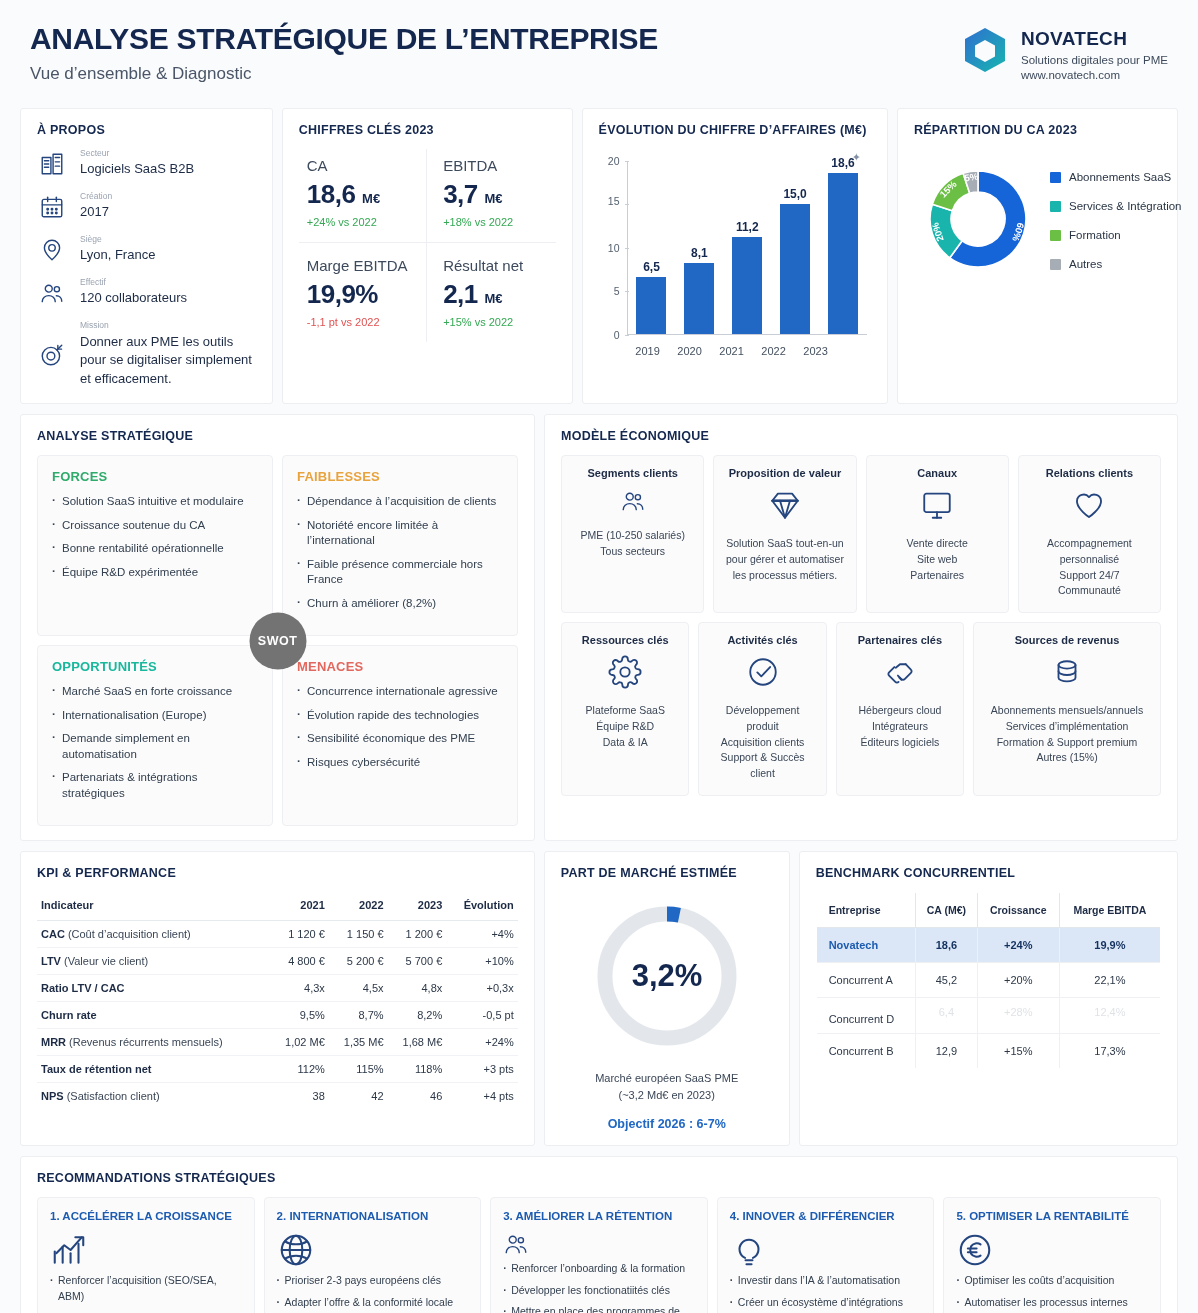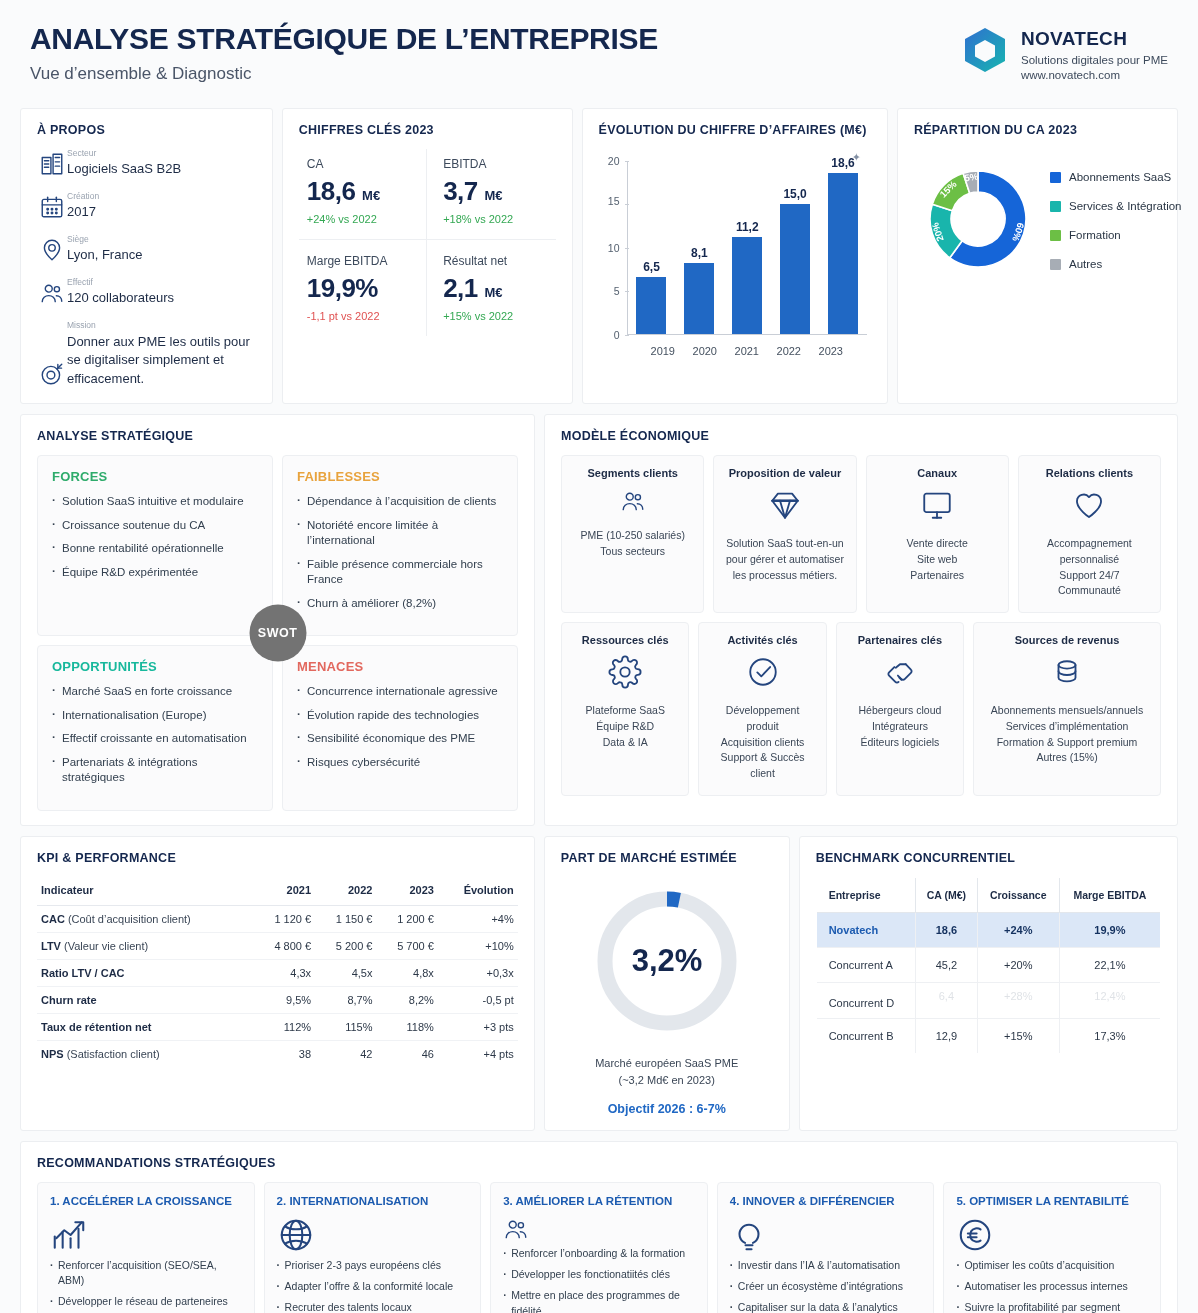--- a/index.html
+++ b/index.html
@@ -28,48 +28,48 @@
   .card { background: #fff; border: 1px solid #eceef1; border-radius: 3px; padding: 14px 16px 14px 16px; }
   .card-title { font-size: 12.5px; font-weight: bold; letter-spacing: 0.25px; color: #14274e; text-transform: uppercase; margin-bottom: 12px; }
 
   
   .r1 { margin-top: 8px; }
   .c-about { width: 258px; }
   .c-kpis  { width: 297px; }
   .c-chart { width: 313px; }
   .c-donut { width: 281px; }
 
-  .about-row { display: flex; align-items: flex-end; margin-bottom: 13px; }
+  .about-row { display: flex; align-items: center; gap: 13px; margin-bottom: 13px; }
   .about-row:last-child { margin-bottom: 0; }
   .ab-ico { width: 30px; min-width: 30px; height: 30px; display: flex; align-items: center; justify-content: center; color: #24457e; }
   .ab-lab { font-size: 8.5px; color: #9aa3b0; line-height: 1.1; }
   .ab-val { font-size: 13px; color: #1d2b45; margin-top: 2px; line-height: 1.45; }
 
   
   .kgrid { display: grid; grid-template-columns: 1fr 1fr; }
   .kcell { padding: 8px 10px 14px 8px; }
   .kcell.tl { border-right: 1px solid #edeff2; border-bottom: 1px solid #edeff2; }
   .kcell.tr { border-bottom: 1px solid #edeff2; padding-left: 16px; }
   .kcell.bl { border-right: 1px solid #edeff2; padding-top: 14px; }
   .kcell.br { padding-left: 16px; padding-top: 14px; }
-  .k-lab { font-size: 12px; color: #3d4a5c; }
+  .k-lab { font-size: 15px; color: #3d4a5c; }
   .k-val { font-size: 26px; font-weight: bold; color: #14274e; margin-top: 5px; letter-spacing: -0.5px; }
   .k-val small { font-size: 13px; font-weight: bold; letter-spacing: 0; }
   .k-delta { font-size: 11px; margin-top: 6px; }
   .pos { color: #34a853; } .neg { color: #e05252; }
 
   
   .bc-wrap { position: relative; height: 212px; margin-top: 4px; }
   .bc-plot { position: absolute; left: 28px; right: 4px; top: 12px; bottom: 26px; border-left: 1.5px solid #c9ced6; border-bottom: 1.5px solid #c9ced6; }
   .bc-bars { position: absolute; inset: 0; display: flex; align-items: flex-end; justify-content: space-around; }
   .bc-b { width: 30px; background: #2068c4; position: relative; }
   .bc-b span { position: absolute; top: -17px; left: 50%; transform: translateX(-50%); font-size: 12px; font-weight: bold; color: #14274e; white-space: nowrap; }
   .yt { position: absolute; left: 0; width: 21px; text-align: right; font-size: 10.5px; color: #54606f; transform: translateY(-50%); }
   .ytick { position: absolute; left: 26px; width: 4px; border-top: 1.5px solid #c9ced6; }
-  .bc-xt { position: absolute; bottom: 4px; left: 28px; right: 4px; display: flex; justify-content: center; }
+  .bc-xt { position: absolute; bottom: 4px; left: 28px; right: 4px; display: flex; justify-content: flex-start; }
   .bc-xt div { font-size: 11px; color: #44505f; width: 42px; text-align: center; }
   .bc-mark { position: absolute; right: 10px; top: 2px; color: #5a6b86; font-size: 11px; opacity: .75; }
 
   
   .dn-wrap { display: flex; align-items: center; gap: 6px; margin-top: 18px; }
   .dn-svg { position: relative; }
   .dn-leg { display: flex; flex-direction: column; gap: 17px; padding-left: 2px; }
   .dn-item { display: flex; align-items: center; gap: 8px; font-size: 11.5px; color: #2a3645; white-space: nowrap; }
   .sw { width: 11px; height: 11px; border-radius: 1px; display: inline-block; }
 
@@ -384,21 +384,21 @@
               <li>Notoriété encore limitée à l’international</li>
               <li>Faible présence commerciale hors France</li>
               <li>Churn à améliorer (8,2%)</li>
             </ul>
         </div>
         <div class="sq">
           <h4 class="cl-o">OPPORTUNITÉS</h4>
           <ul id="sw-o">
               <li>Marché SaaS en forte croissance</li>
               <li>Internationalisation (Europe)</li>
-              <li>Effectif croissante en automatisation</li>
+              <li>Demande simplement en automatisation</li>
               <li>Partenariats &amp; intégrations stratégiques</li>
             </ul>
         </div>
         <div class="sq">
           <h4 class="cl-t">MENACES</h4>
           <ul id="sw-t">
               <li>Concurrence internationale agressive</li>
               <li>Évolution rapide des technologies</li>
               <li>Sensibilité économique des PME</li>
               <li>Risques cybersécurité</li>
@@ -539,20 +539,27 @@
               <td>4,5x</td>
               <td>4,8x</td>
               <td class="pos">+0,3x</td>
             </tr>
             <tr>
               <td>Churn rate</td>
               <td>9,5%</td>
               <td>8,7%</td>
               <td>8,2%</td>
               <td class="pos">-0,5 pt</td>
+            </tr>
+            <tr>
+              <td>MRR <span>(Revenus récurrents mensuels)</span></td>
+              <td>1,02 M€</td>
+              <td>1,35 M€</td>
+              <td>1,68 M€</td>
+              <td class="pos">+24%</td>
             </tr>
             <tr>
               <td>Taux de rétention net</td>
               <td>112%</td>
               <td>115%</td>
               <td>118%</td>
               <td class="pos">+3 pts</td>
             </tr>
             <tr>
               <td>NPS <span>(Satisfaction client)</span></td>

